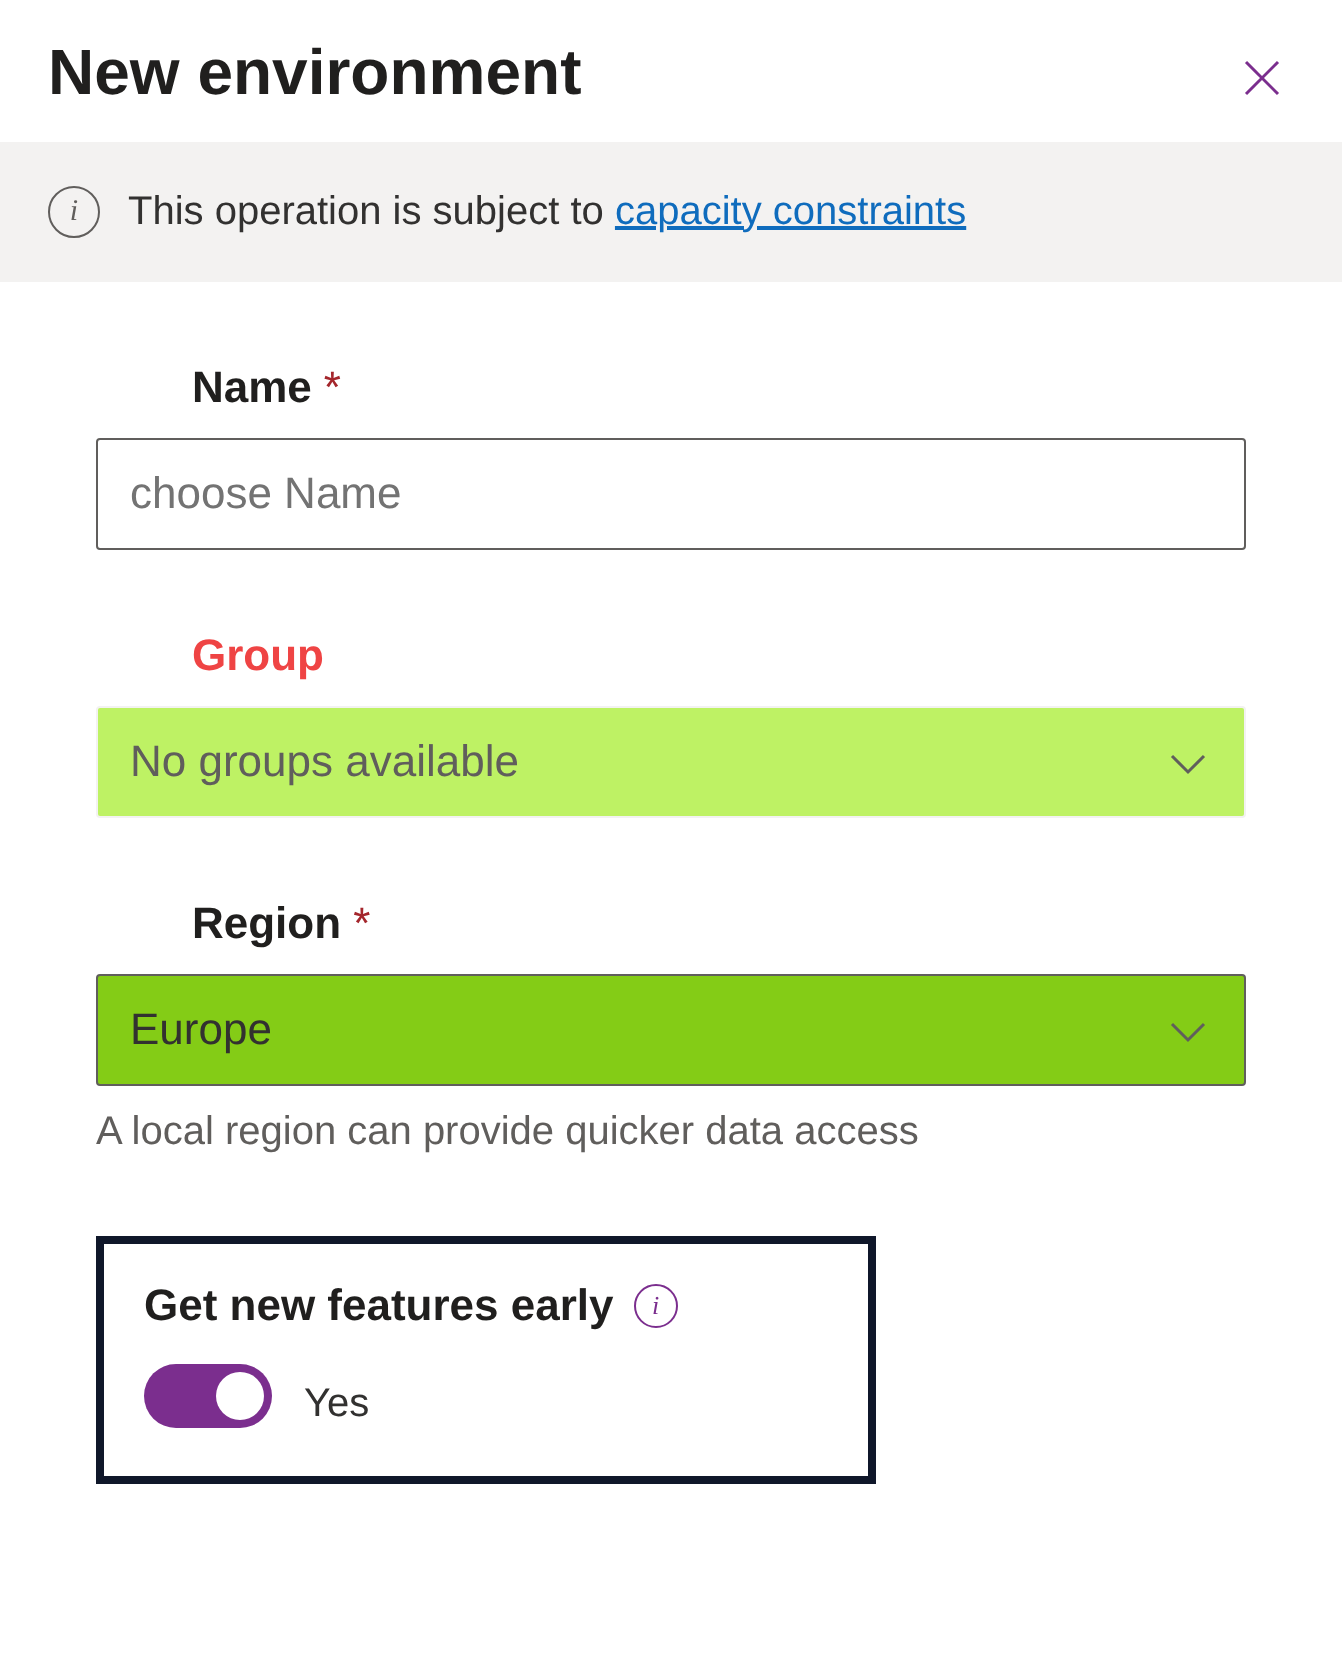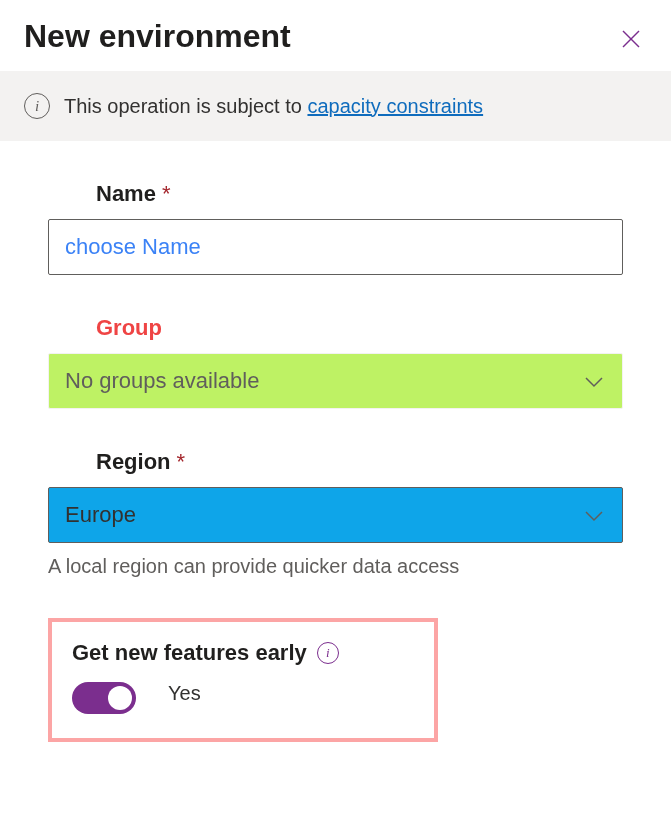--- a/index.html
+++ b/index.html
@@ -70,33 +70,33 @@
       margin-left: 48px;
     }
     .req { color: #a4262c; margin-left: 6px; font-weight: 400; }
     .text-input {
       width: 100%;
       font-size: 22px;
       padding: 14px 16px;
       border: 1px solid #605e5c;
       border-radius: 2px;
       background: #ffffff;
-      color: #3b82f6;
+      color: #737373;
       font-family: inherit;
     }
     .select {
       width: 100%;
       display: flex;
       align-items: center;
       justify-content: space-between;
       font-size: 22px;
       padding: 14px 18px 14px 16px;
       border: 1px solid #605e5c;
       border-radius: 2px;
-      background: #0ea5e9;
+      background: #84cc16;
       cursor: pointer;
     }
     .select.disabled {
       background: #bef264;
       border-color: #f3f2f1;
       color: #605e5c;
       cursor: default;
     }
     .chevron {
       color: #605e5c;
@@ -104,21 +104,21 @@
     .helper {
       font-size: 20px;
       color: #605e5c;
       margin-top: 12px;
     }
     .label.muted {
       color: #ef4444;
       font-weight: 600;
     }
     .highlight-box {
-      border: 4px solid #fca5a5;
+      border: 4px solid #0f172a;
       padding: 18px 20px 24px 20px;
       width: 390px;
     }
     .feature-row {
       display: flex;
       align-items: center;
       gap: 10px;
       margin-bottom: 16px;
     }
     .feature-label {
@@ -135,22 +135,22 @@
       align-items: center;
       justify-content: center;
       font-family: Georgia, serif;
       font-style: italic;
       font-size: 13px;
       color: #7b2e8e;
       cursor: pointer;
     }
     .toggle-row {
       display: flex;
-      align-items: flex-start;
-      gap: 32px;
+      align-items: flex-end;
+      gap: 16px;
     }
     .toggle {
       width: 64px;
       height: 32px;
       border-radius: 16px;
       background: #7b2e8e;
       position: relative;
       cursor: pointer;
       border: none;
       padding: 0;

